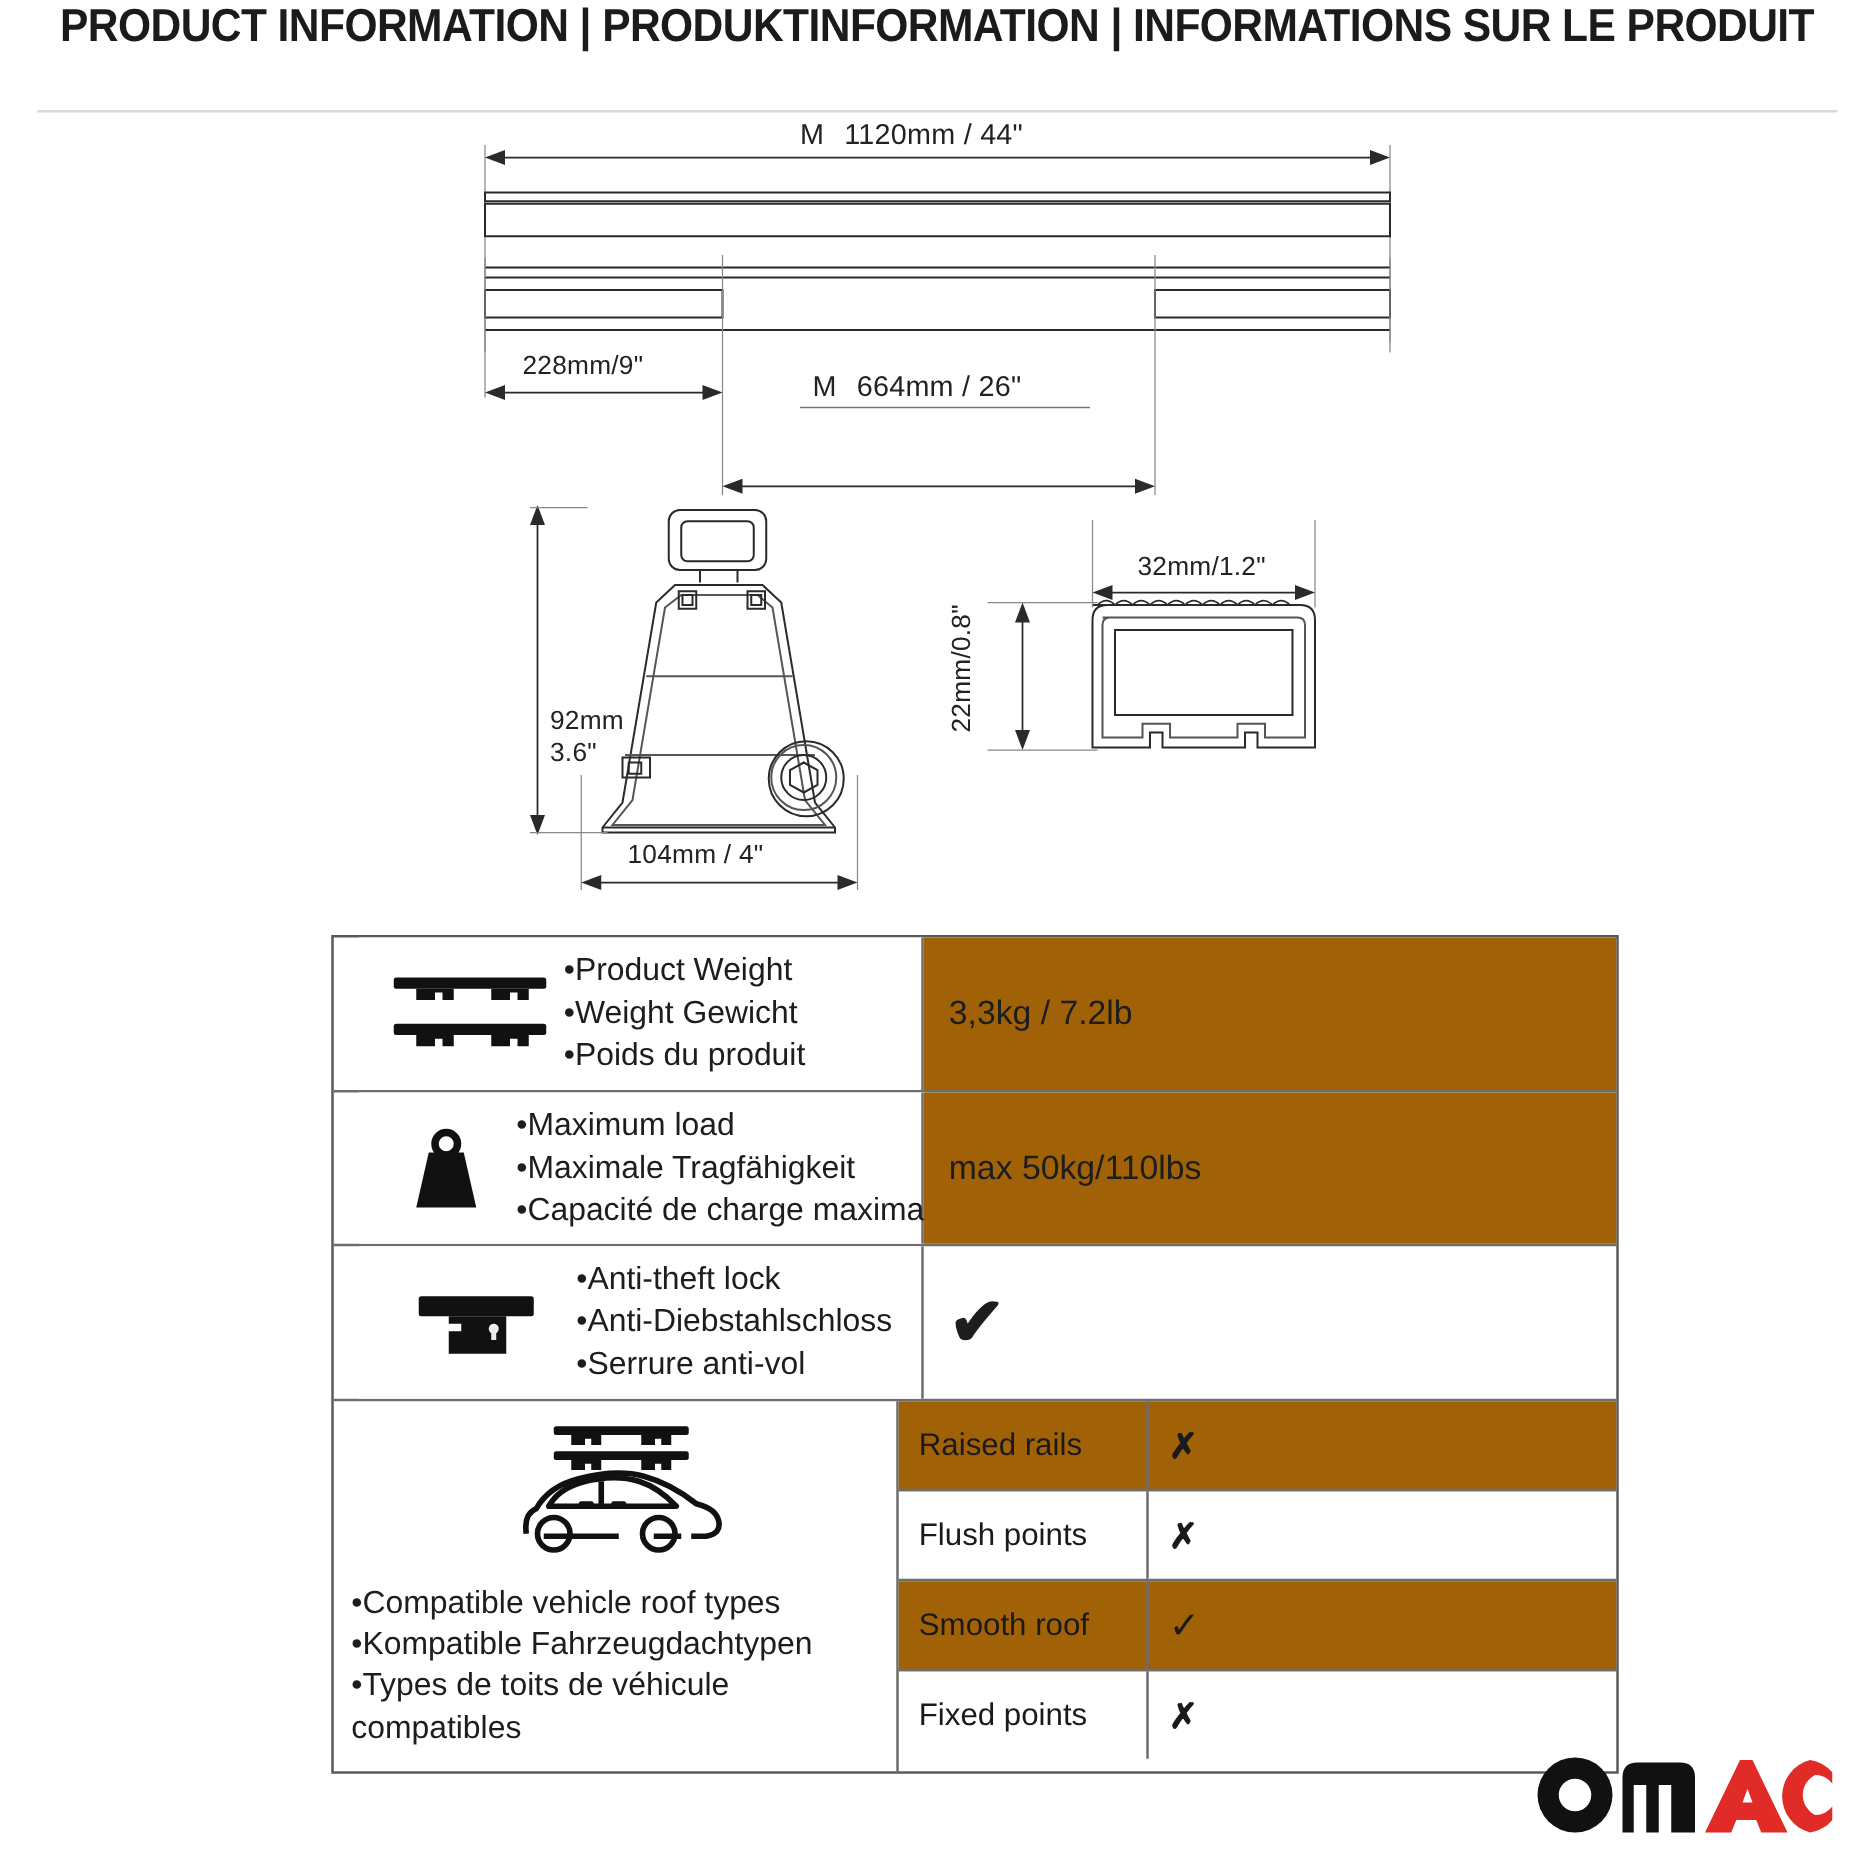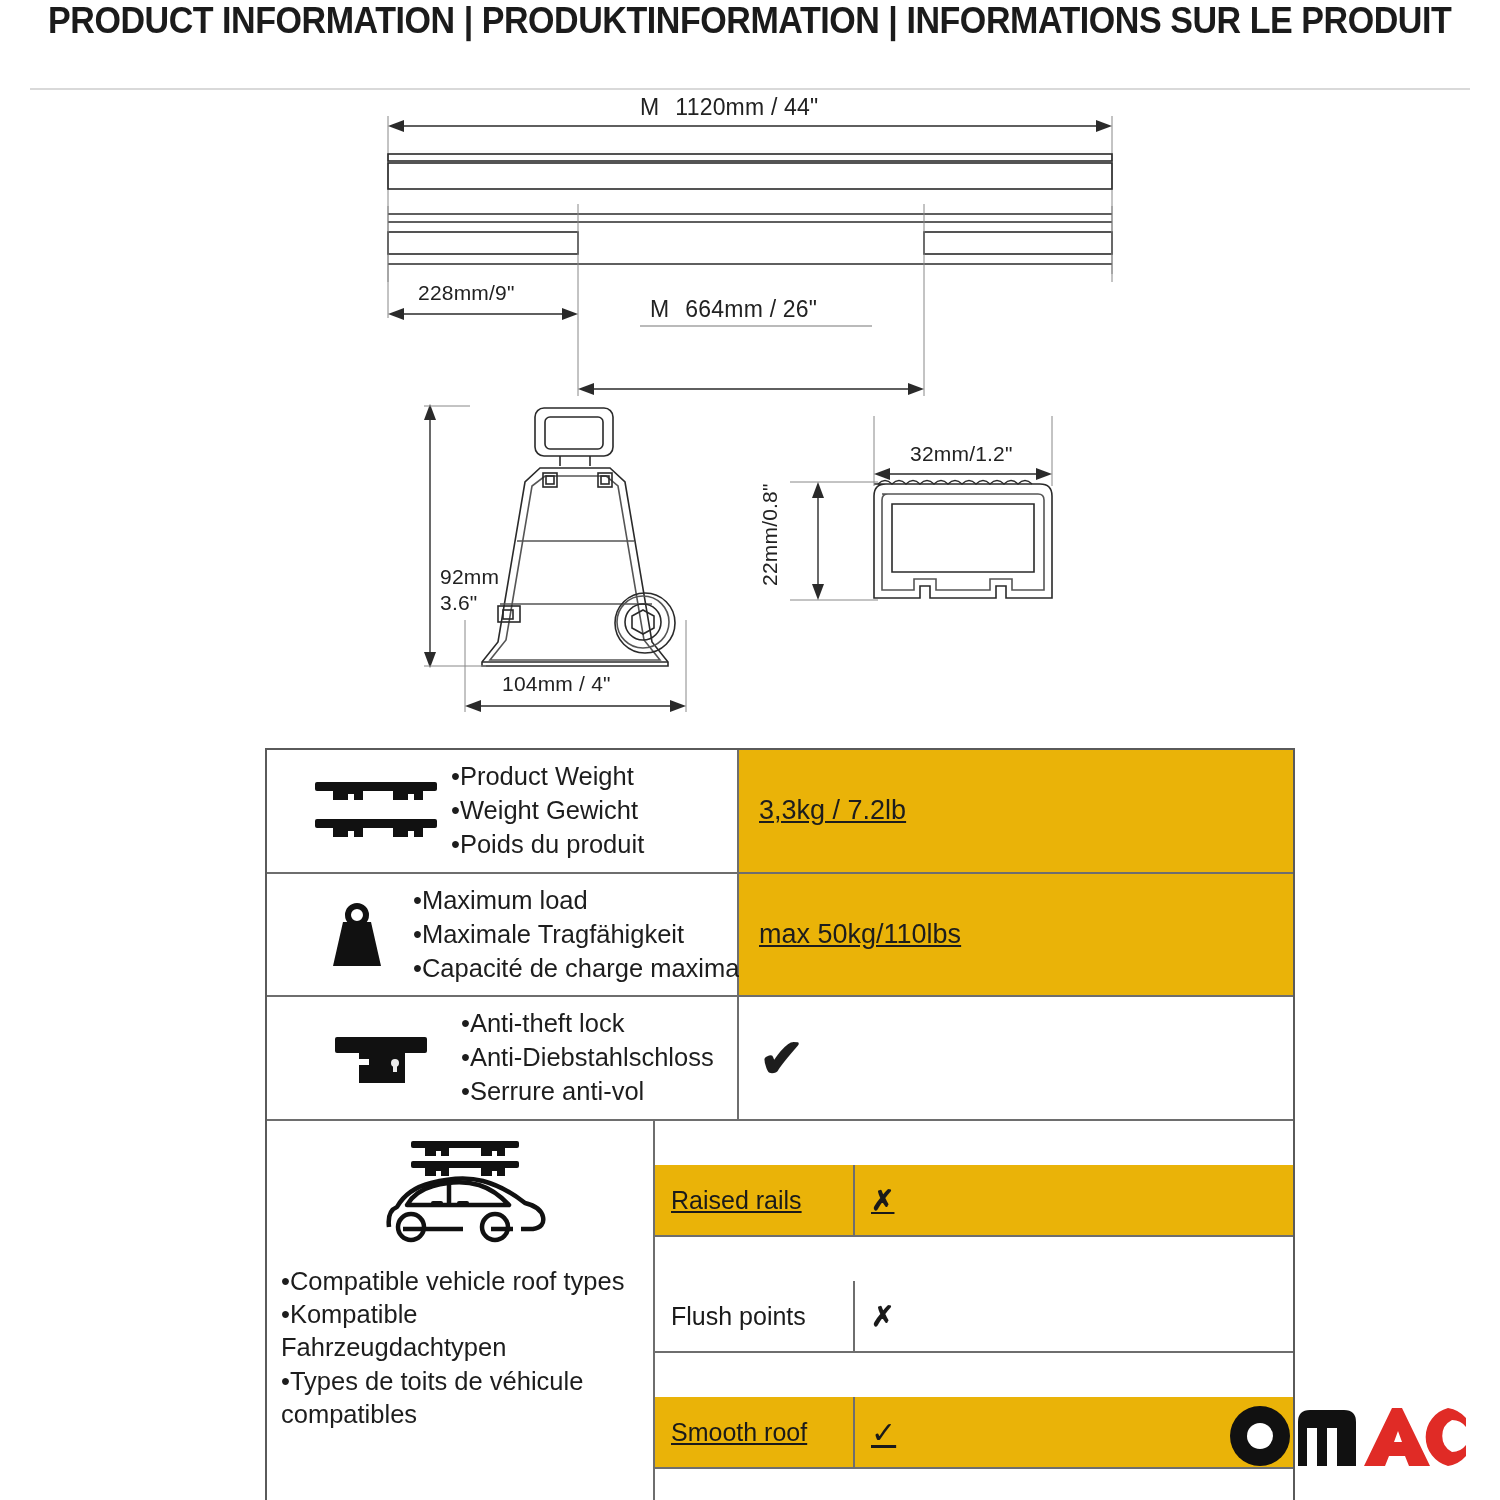--- a/index.html
+++ b/index.html
@@ -89,60 +89,59 @@
   }
   .cell-value {
     flex: 1;
     box-sizing: border-box;
     display: flex;
     align-items: center;
     padding: 10px 20px;
     font-size: 27px;
     color: #1d1d1d;
   }
-  .shaded { background: #eab308; text-decoration: underline; }
+  .shaded { background: #a16207; }
 
   .label-text {
     font-size: 25.5px;
     line-height: 1.33;
     color: #1d1d1d;
     white-space: nowrap;
   }
   .label-text .wrapline { white-space: normal; }
   .icon-box {
     width: 150px;
     min-width: 150px;
     display: flex;
     align-items: center;
     justify-content: center;
   }
 
   
   .roof-row { display: flex; border-bottom: none; }
   .roof-left {
-    width: 388px;
+    width: 452px;
     box-sizing: border-box;
     border-right: 2px solid #6e6e6e;
     padding: 14px 10px 18px 14px;
     display: flex;
     flex-direction: column;
     align-items: center;
   }
   .roof-left .label-text {
     align-self: flex-start;
     margin-top: 14px;
     white-space: normal;
     line-height: 1.3;
   }
   .roof-right { flex: 1; display: flex; flex-direction: column; }
   .roof-sub {
     display: flex;
     height: 70px;
     border-bottom: 2px solid #6e6e6e;
-    margin-top: 44px;
   }
   .roof-sub:last-child { border-bottom: none; }
   .roof-name {
     width: 200px;
     box-sizing: border-box;
     border-right: 2px solid #6e6e6e;
     display: flex;
     align-items: center;
     padding-left: 16px;
     font-size: 25px;

